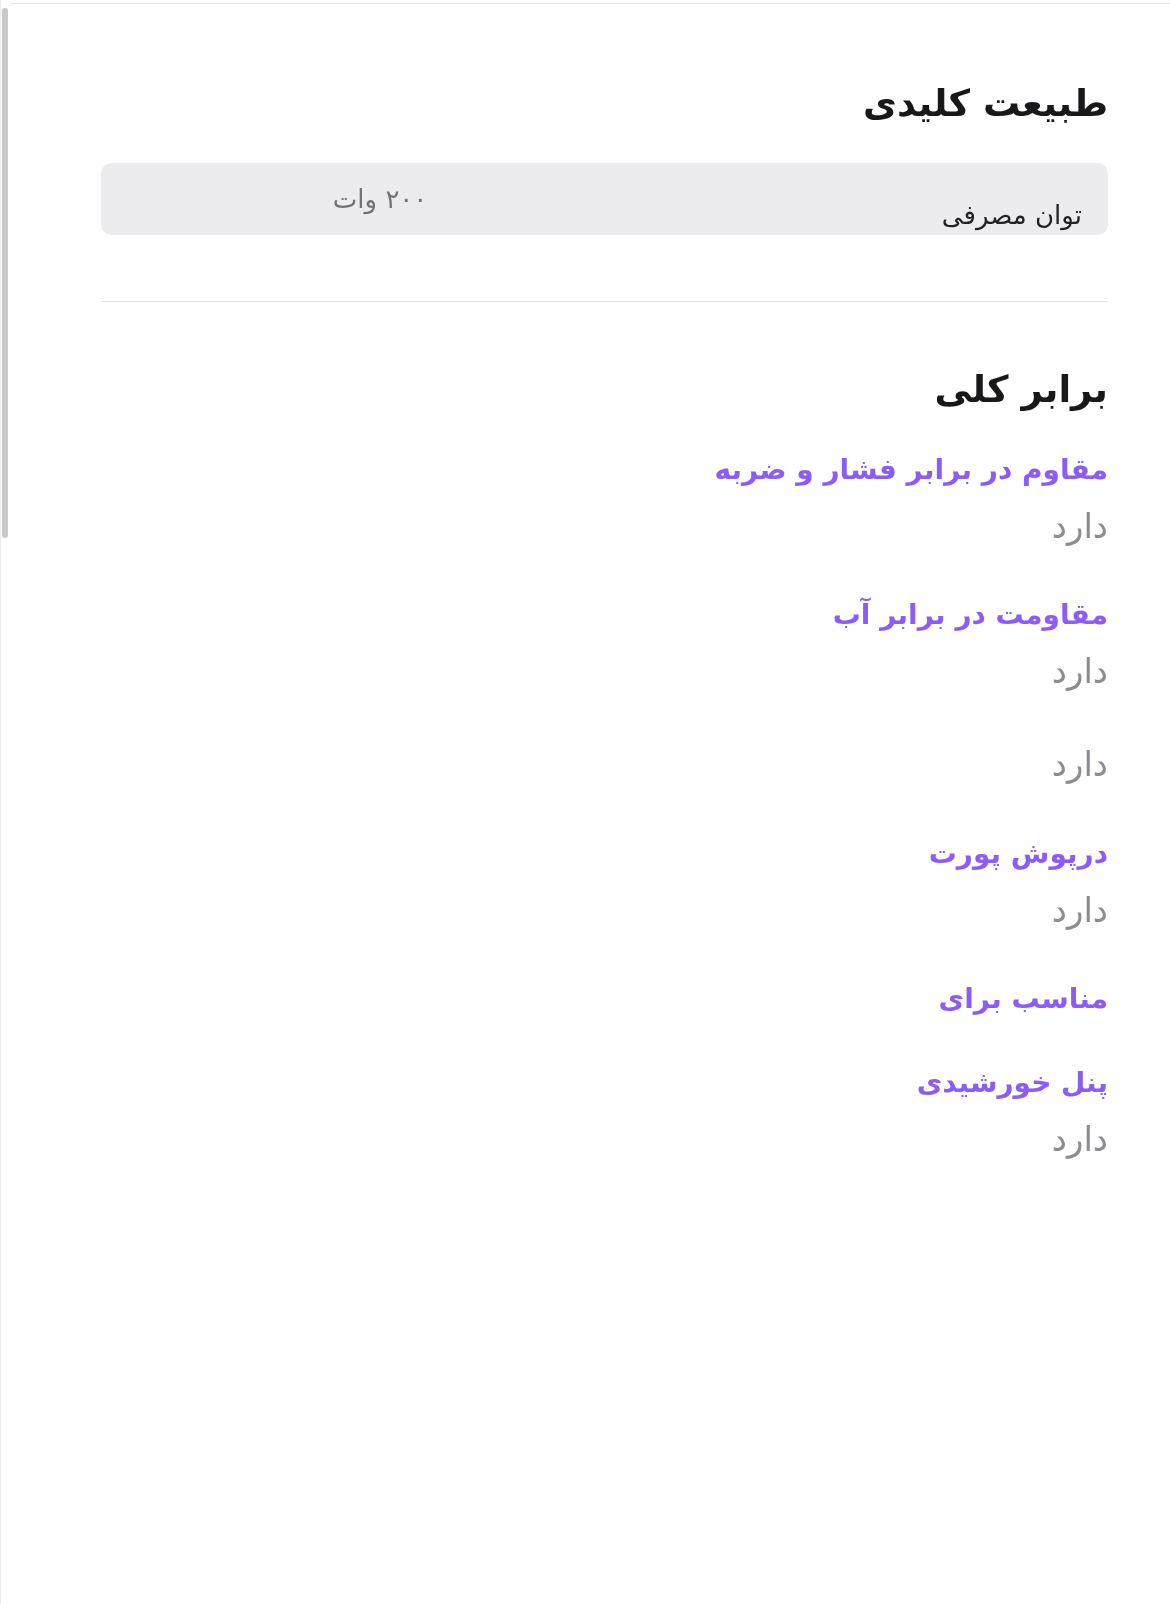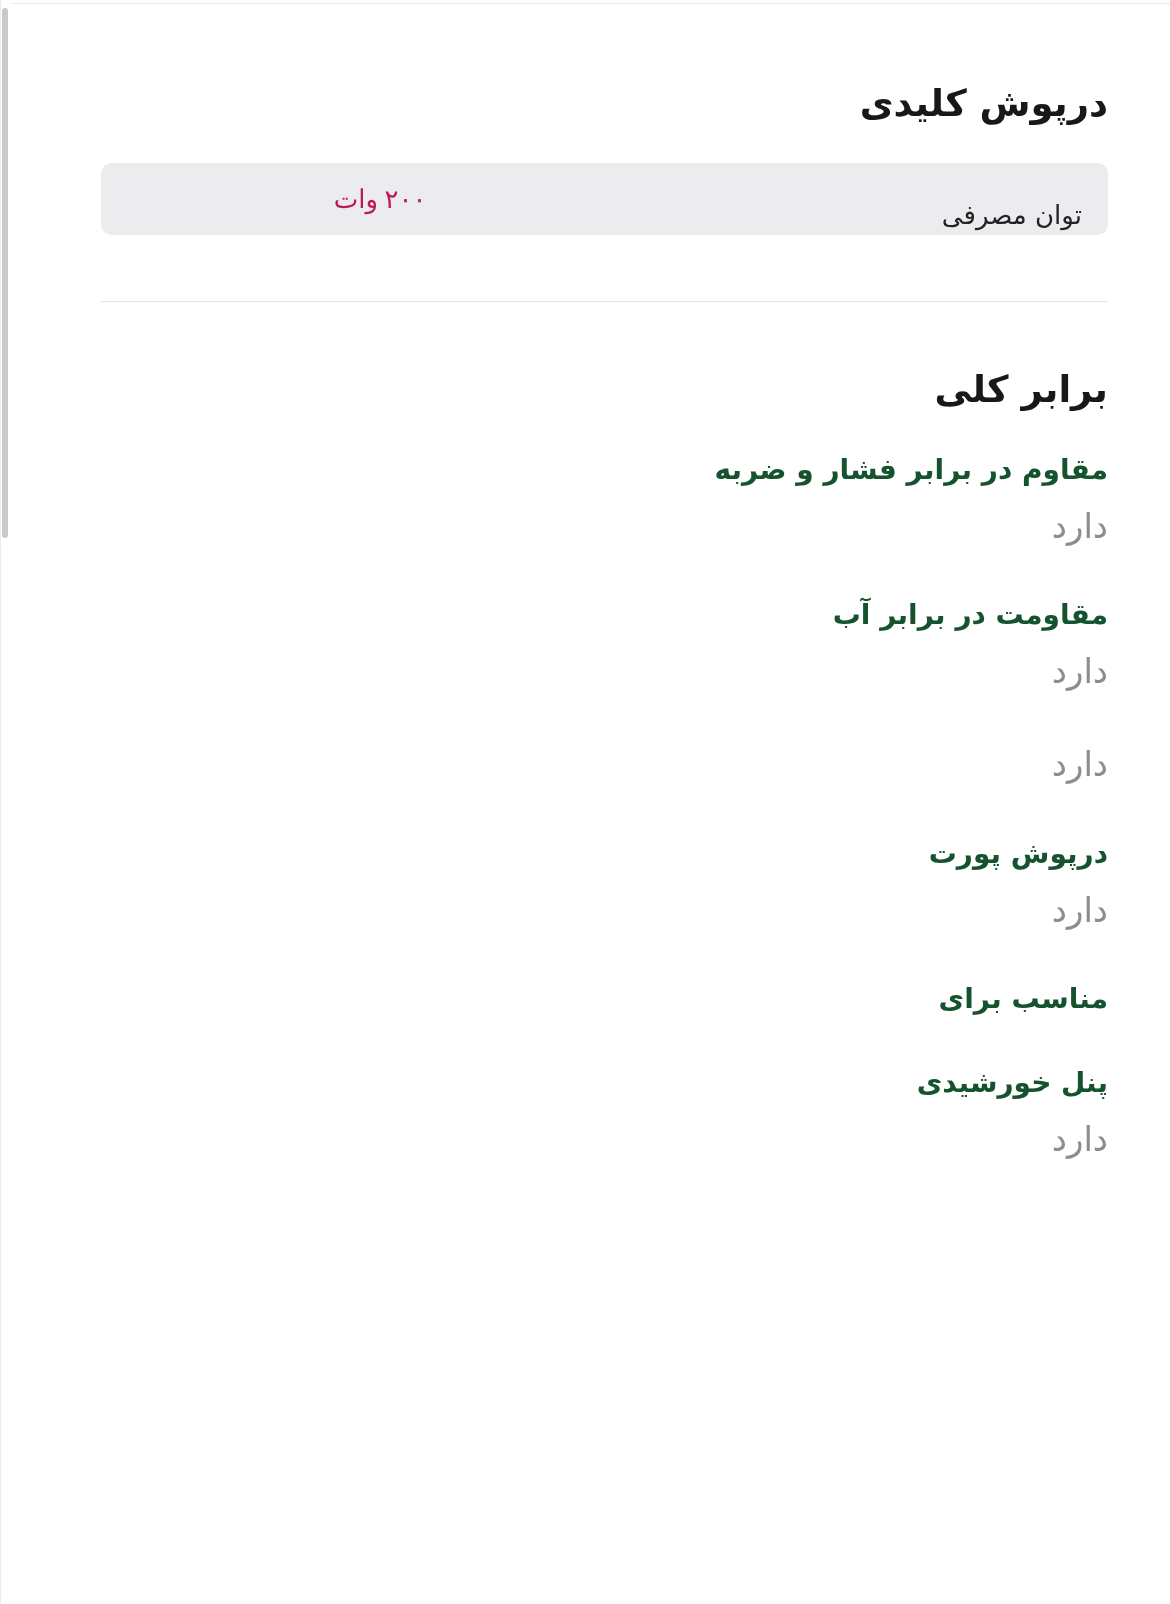--- a/index.html
+++ b/index.html
@@ -99,40 +99,39 @@
     color: #232326;
     text-align: right;
     padding-left: 18px;
     box-sizing: border-box;
     margin-top: 32px;
   }
   .key-row .k-value {
     flex: 1 1 auto;
     font-size: 26px;
     font-weight: 400;
-    color: #be185d;
+    color: #737373;
     text-align: center;
-    font-family: Liberation Serif, serif;
   }
 
   .divider {
     margin-top: 66px;
     height: 1px;
     background: #e4e4e7;
   }
 
   .general-title-wrap { padding-top: 69px; }
 
   .spec-list { margin-top: 44px; }
   .spec-item { margin-bottom: 49px; }
   .spec-item:last-child { margin-bottom: 12px; }
   .spec-label {
     font-size: 28px;
     font-weight: 700;
-    color: #14532d;
+    color: #8b5cf6;
     text-align: right;
     line-height: 1.25;
   }
   .spec-value {
     margin-top: 17px;
     font-size: 34px;
     font-weight: 400;
     color: #8c8c93;
     text-align: right;
     line-height: 1.3;
@@ -147,21 +146,21 @@
 
   <div class="right-edge">
     <div class="scrollbar-track">
       <div class="scrollbar-thumb"></div>
     </div>
   </div>
 
   <div class="content">
 
     <div class="key-title-wrap">
-      <h2 class="section-title">درپوش کلیدی</h2>
+      <h2 class="section-title">طبیعت کلیدی</h2>
     </div>
 
     <div class="key-table">
       <div class="key-row">
         <div class="k-label">توان مصرفی</div>
         <div class="k-value">۲۰۰ وات</div>
       </div>
     </div>
 
     <div class="divider"></div>

